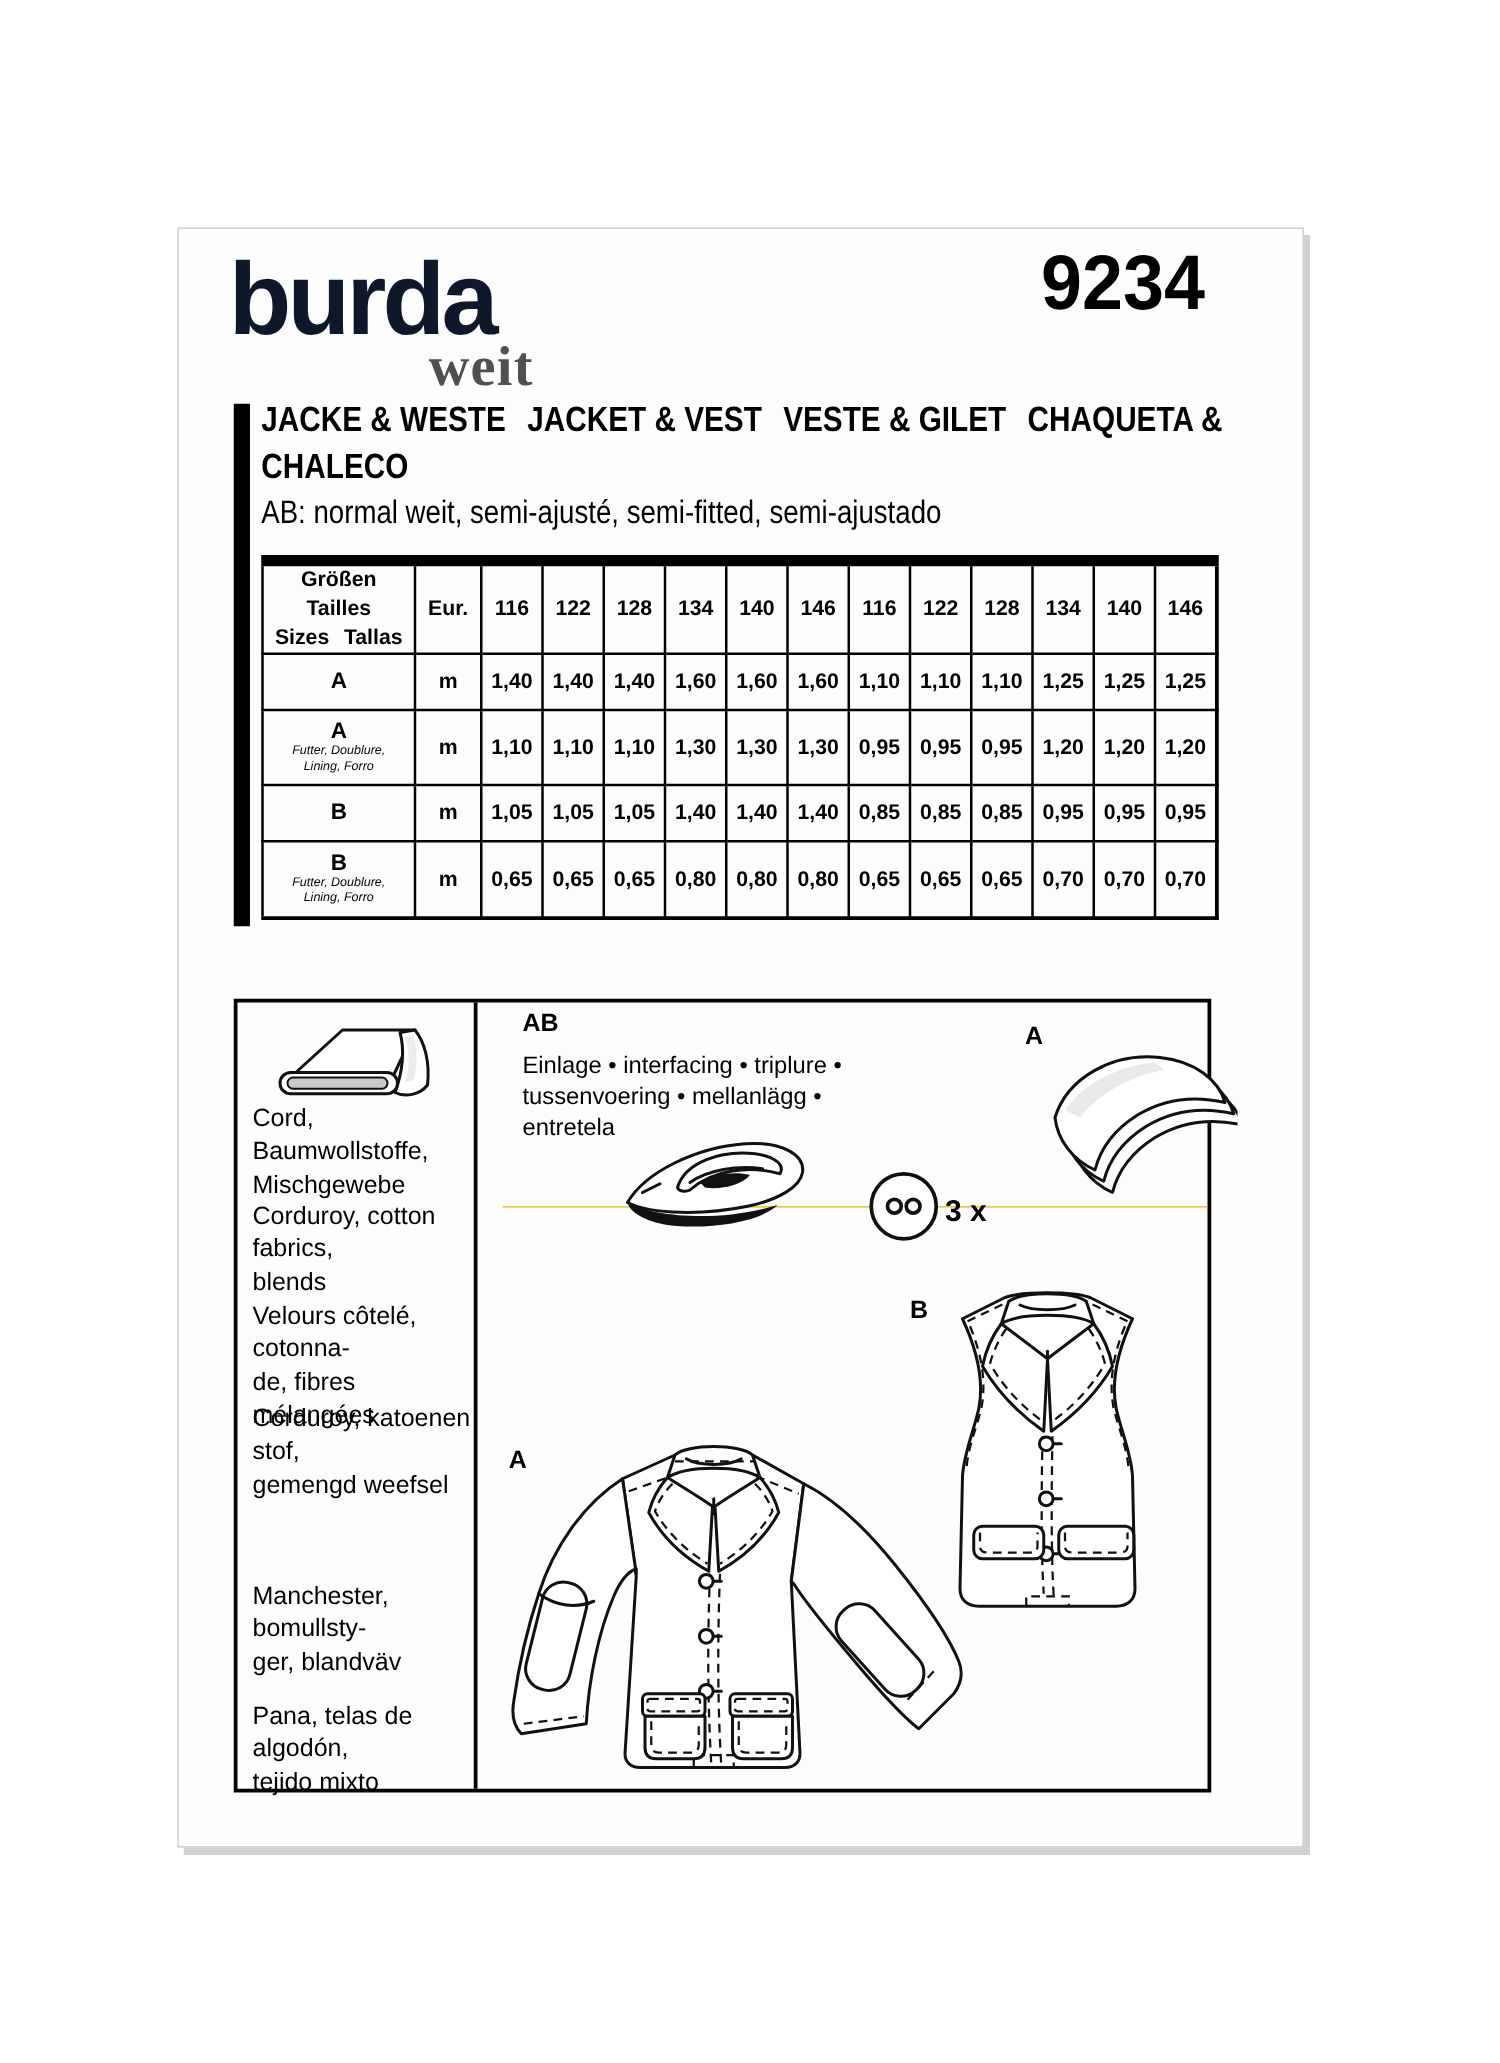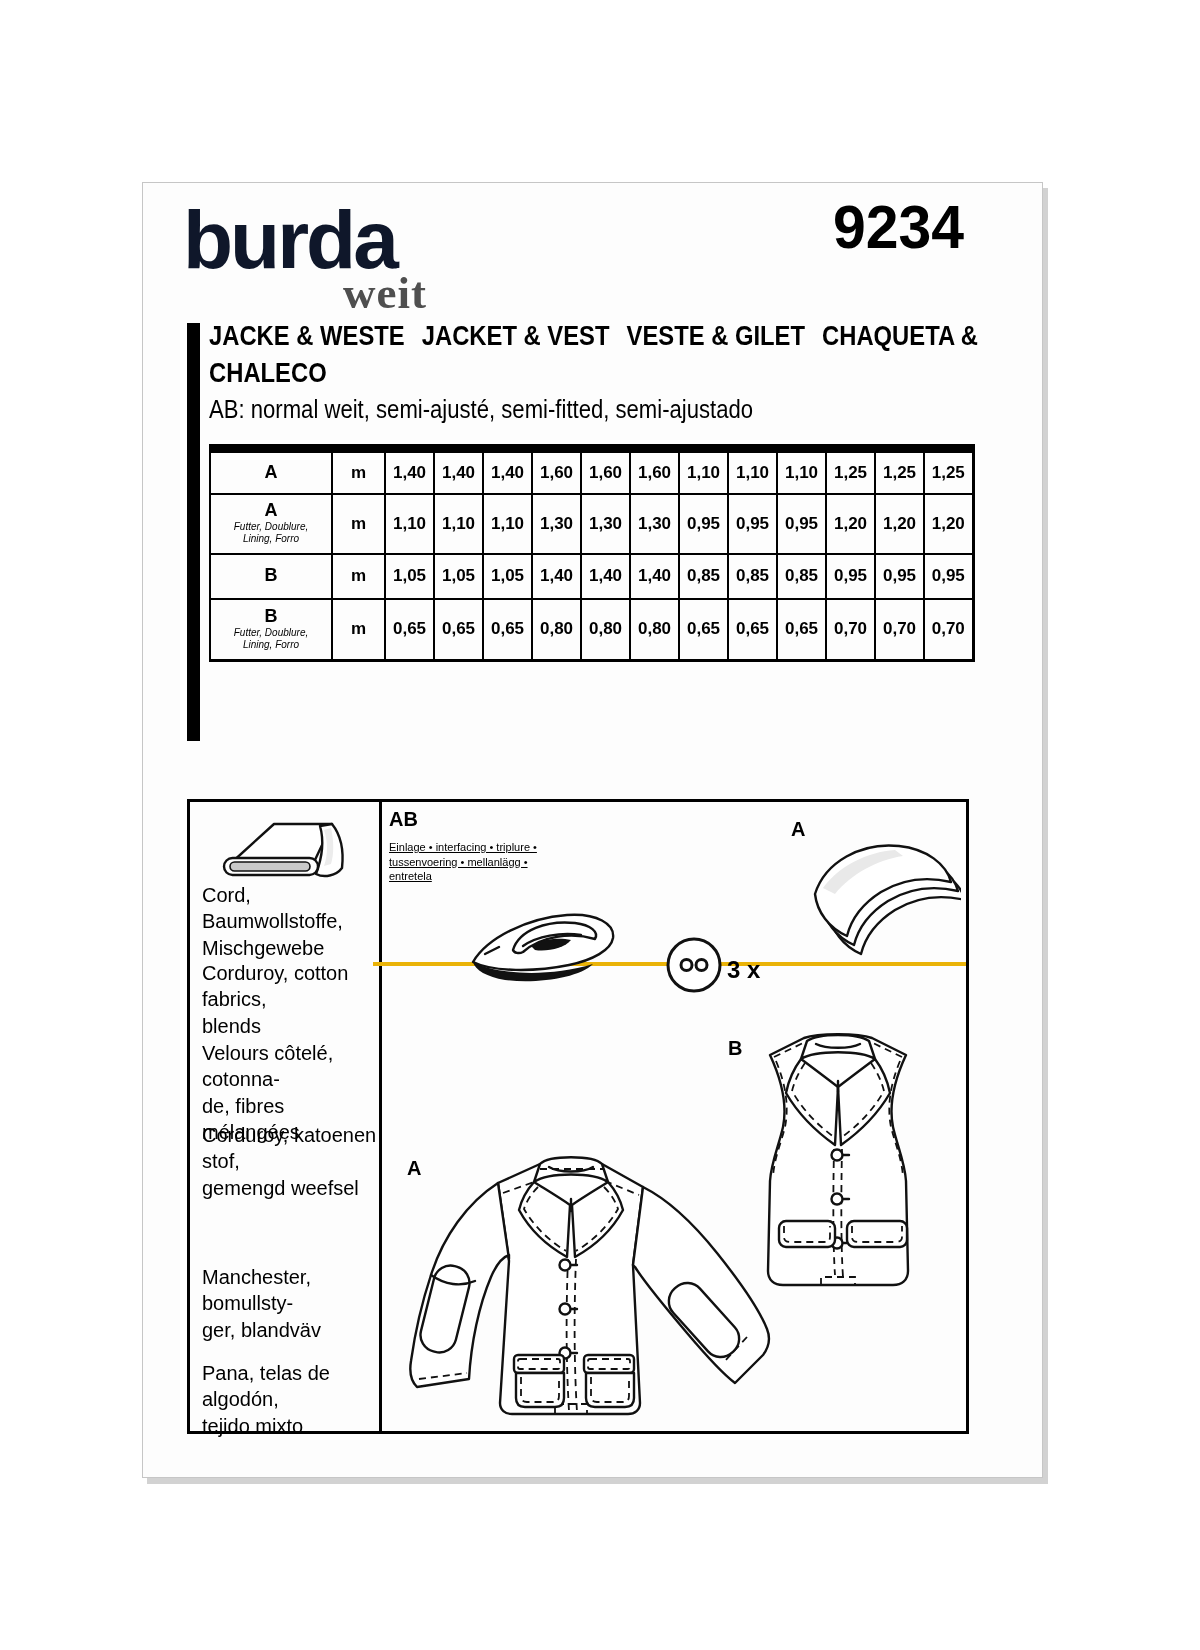--- a/index.html
+++ b/index.html
@@ -47,23 +47,23 @@
   tr.r-af td { height:60px; }
   tr.r-b  td { height:45px; }
   tr.r-bf td { height:62px; }
 
   
   .lower-box { position:absolute; left:44px; top:616px; width:782px; height:635px; border:3px solid #000; }
   .fabric-panel { position:absolute; left:0; top:0; bottom:0; width:192px; border-right:3px solid #000; }
   .fabric-text { position:absolute; left:12px; width:176px; font-size:20px; line-height:1.32; }
   .bolt-icon { position:absolute; left:26px; top:12px; }
 
-  .notions-panel { position:absolute; left:183px; top:0; right:0; height:164px; border-bottom:4px solid #eab308; }
+  .notions-panel { position:absolute; left:212px; top:0; right:0; height:164px; border-bottom:1px solid #eab308; }
   .ab-label { position:absolute; left:16px; top:6px; font-size:20px; font-weight:bold; }
-  .interfacing-text { position:absolute; left:16px; top:38px; font-size:11px; line-height:1.32;text-decoration:underline; }
+  .interfacing-text { position:absolute; left:16px; top:38px; font-size:19px; line-height:1.32; }
   .iron-icon { position:absolute; left:92px; top:86px; }
   .button-icon { position:absolute; left:292px; top:134px; }
   .button-qty { position:absolute; left:354px; top:154px; font-size:24px; font-weight:bold; }
   .pad-view-label { position:absolute; left:418px; top:16px; font-size:20px; font-weight:bold; }
   .shoulder-pad-icon { position:absolute; left:438px; top:34px; }
 
   .views-panel { position:absolute; left:195px; top:227px; right:0; bottom:0; }
   .view-label-a { position:absolute; left:22px; top:128px; font-size:20px; font-weight:bold; }
   .view-label-b { position:absolute; left:343px; top:8px; font-size:20px; font-weight:bold; }
   .jacket-art { position:absolute; left:12px; top:118px; }
@@ -91,20 +91,37 @@
   <div class="fit-line">AB: normal weit, semi-ajusté, semi-fitted, semi-ajustado</div>
 
   <table class="size-table">
     <colgroup>
       <col style="width:122px">
         <col style="width:53px">
       <col span="6" style="width:49px">
         <col span="6" style="width:49px">
     </colgroup>
     <tbody>
+    <tr>
+      <td class="c-rowhead pre">Größen Tailles
+Sizes Tallas</td>
+      <td class="c-eur">Eur.</td>
+      <td class="c-size">116</td>
+      <td class="c-size">122</td>
+      <td class="c-size">128</td>
+      <td class="c-size">134</td>
+      <td class="c-size">140</td>
+      <td class="c-size">146</td>
+      <td class="c-size sect-l">116</td>
+      <td class="c-size">122</td>
+      <td class="c-size">128</td>
+      <td class="c-size">134</td>
+      <td class="c-size">140</td>
+      <td class="c-size">146</td>
+    </tr>
     <tr class="r-a">
       <td class="c-label">
             <div class="lab">A</div>
           </td>
       <td class="c-unit">m</td>
       <td>1,40</td>
       <td>1,40</td>
       <td>1,40</td>
       <td>1,60</td>
       <td>1,60</td>

